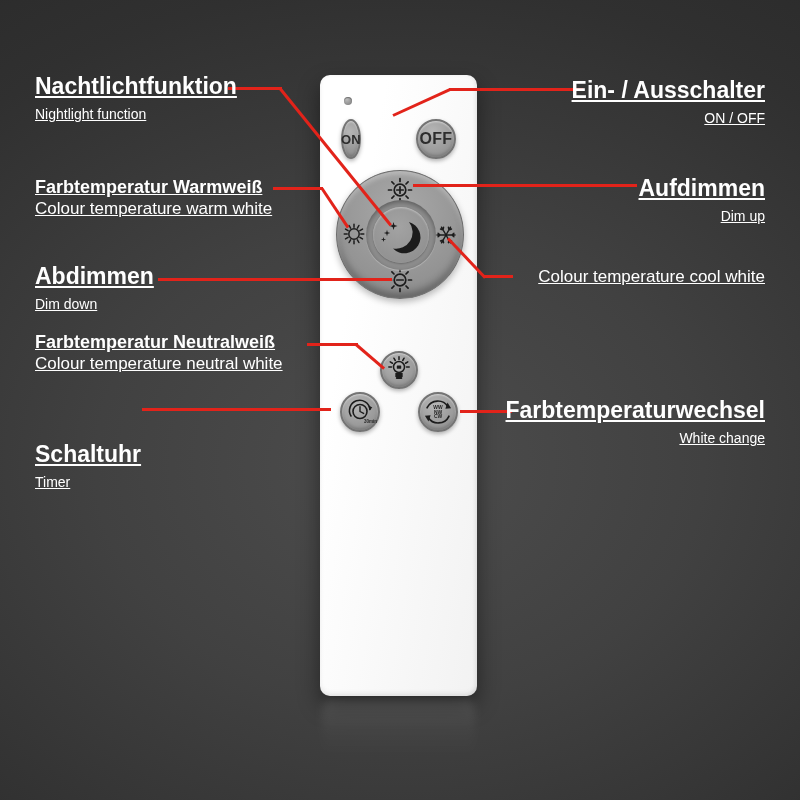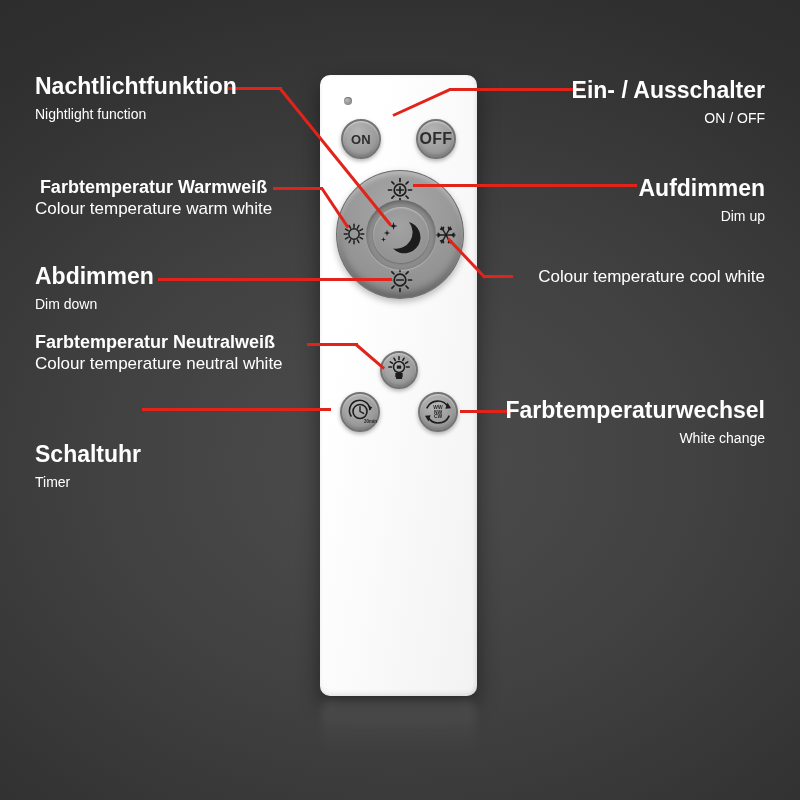--- a/index.html
+++ b/index.html
@@ -3,21 +3,21 @@
 <meta charset="utf-8">
 <style>
   html,body{margin:0;padding:0;}
   body{
     width:800px;height:800px;overflow:hidden;position:relative;
     font-family:"Liberation Sans","DejaVu Sans",sans-serif;
     background:radial-gradient(ellipse 95% 75% at 50% 58%, #4d4d4d 0%, #414141 40%, #303030 80%, #2b2b2b 100%);
   }
   .stage{position:absolute;inset:0;}
   
-  .lbl{position:absolute;color:var(--label,#ffffff);}
+  .lbl{position:absolute;color:var(--label,#ffffff);text-decoration:underline;}
   .lbl .de{font-weight:bold;}
   .lbl.lg .de{font-size:23px;line-height:28px;}
   .lbl.lg .en{font-size:14px;line-height:28px;font-weight:normal;}
   .lbl.sm .de{font-size:18px;line-height:22px;}
   .lbl.sm .en{font-size:17px;line-height:22px;font-weight:normal;}
   .lbl.left{left:35px;text-align:left;}
   .lbl.right{right:35px;text-align:right;}
   
   .line{position:absolute;height:3px;background:var(--accent,#e2231a);transform-origin:0 50%;}
   
@@ -74,21 +74,21 @@
   .sub-30{right:1px;bottom:6px;transform-origin:right bottom;transform:scale(.5);}
 </style>
 </head>
 <body style="--accent: #e2231a; --ink: #1c1c1c; --label: #ffffff;">
 
 <div class="stage">
 
   <div class="remote">
     <div class="led"></div>
 
-    <div class="btn" style="left:21px;top:44px;width:40px;height:40px;">
+    <div class="btn" style="left:21px;top:44px;width:20px;height:40px;">
       <span class="cap">ON</span>
     </div>
     <div class="btn" style="left:96px;top:44px;width:40px;height:40px;">
       <span class="cap" style="font-size:16px">OFF</span>
     </div>
   </div>
 
   <div class="pad">
 
     <div class="pad-ico" style="left:63px;top:19px;">
@@ -207,21 +207,21 @@
   <div class="line" style="left:448px;top:236.5px;width:54px;transform:rotate(46.5deg);"></div>
   <div class="line" style="left:484px;top:275px;width:29px;"></div>
 
   <div class="line" style="left:460px;top:409.5px;width:52px;"></div>
 
   <div class="lbl lg left" style="top:72px;">
     <div class="de">Nachtlichtfunktion</div>
     <div class="en">Nightlight function</div>
   </div>
 
-  <div class="lbl sm left" style="top:176px;text-align:center;">
+  <div class="lbl sm left" style="top:176px;">
     <div class="de">Farbtemperatur Warmweiß</div>
     <div class="en">Colour temperature warm white</div>
   </div>
 
   <div class="lbl lg left" style="top:262px;">
     <div class="de">Abdimmen</div>
     <div class="en">Dim down</div>
   </div>
 
   <div class="lbl sm left" style="top:331px;">

